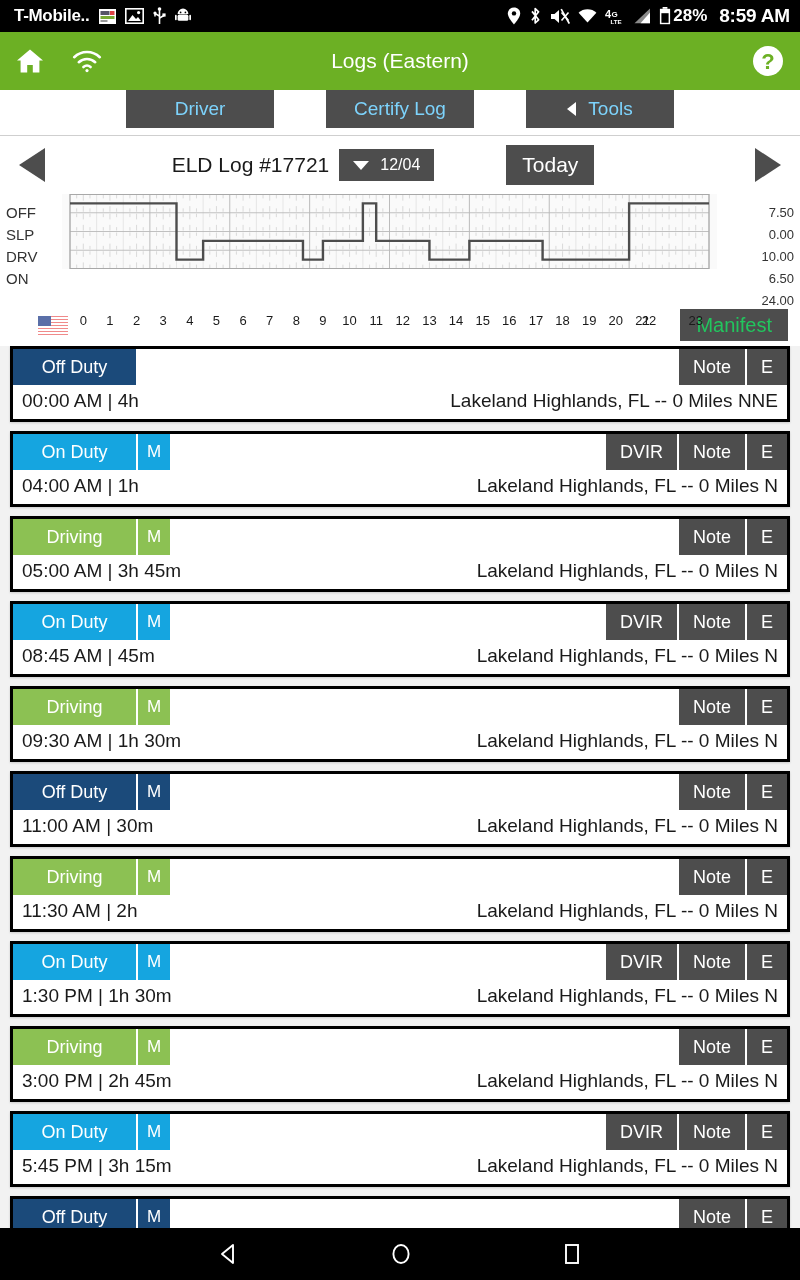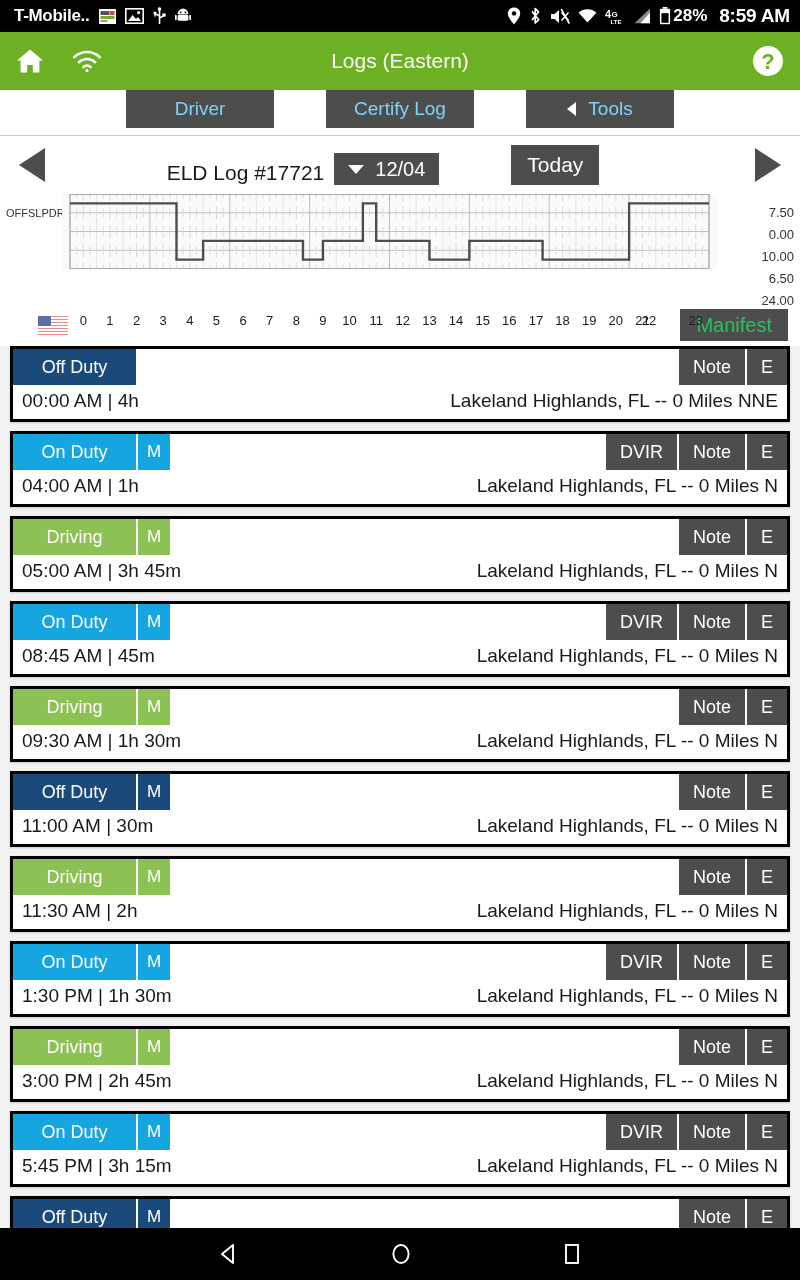--- a/index.html
+++ b/index.html
@@ -66,46 +66,46 @@
     width: 0; height: 0;
     border-top: 17px solid transparent; border-bottom: 17px solid transparent;
     border-right: 26px solid #4d4d4d;
   }
   .tri-right {
     width: 0; height: 0;
     border-top: 17px solid transparent; border-bottom: 17px solid transparent;
     border-left: 26px solid #4d4d4d;
   }
   .datenav-center {
-    flex: 1; display: flex; align-items: flex-end; justify-content: center; gap: 0px;
+    flex: 1; display: flex; align-items: center; justify-content: center; gap: 0px;
   }
   .log-title { font-size: 21px; color: #1a1a1a; margin-right: 10px; }
   .date-select {
     background: #4d4d4d; color: #ffffff; height: 32px;
     display: flex; align-items: center; gap: 11px;
-    padding: 0 14px; font-size: 20px; cursor: pointer;
+    padding: 0 14px; font-size: 16px; cursor: pointer;
   }
   .date-select .dd-caret {
     width: 0; height: 0;
     border-left: 8px solid transparent; border-right: 8px solid transparent;
     border-top: 9px solid #ffffff;
   }
   .today-btn {
     background: #4d4d4d; color: #ffffff; height: 40px;
     display: flex; align-items: center; justify-content: center;
     padding: 0 16px; font-size: 21px; margin-left: 72px; margin-right: 34px;
     cursor: pointer;
   }
 
   
   .graph-wrap { background: #ffffff; padding: 0 0 2px 0; position: relative; height: 110px; }
   .graph-row { display: flex; align-items: flex-start; }
   .graph-labels {
-    width: 62px; padding-top: 8px; display: flex; flex-direction: row;
-    font-size: 11px; color: #333; padding-left: 6px;
+    width: 62px; padding-top: 8px; display: flex; flex-direction: column;
+    font-size: 15px; color: #333; padding-left: 6px;
   }
   .graph-labels span { height: 22px; line-height: 22px; }
   .graph-canvas { position: relative; width: 655px; height: 75px; }
   .graph-totals {
     width: 83px; padding-top: 8px; display: flex; flex-direction: column;
     font-size: 13px; color: #333; text-align: right; padding-right: 6px;
   }
   .graph-totals span { height: 22px; line-height: 22px; }
   .hour-axis {
     display: flex; width: 655px; margin-left: 62px; position: relative;

